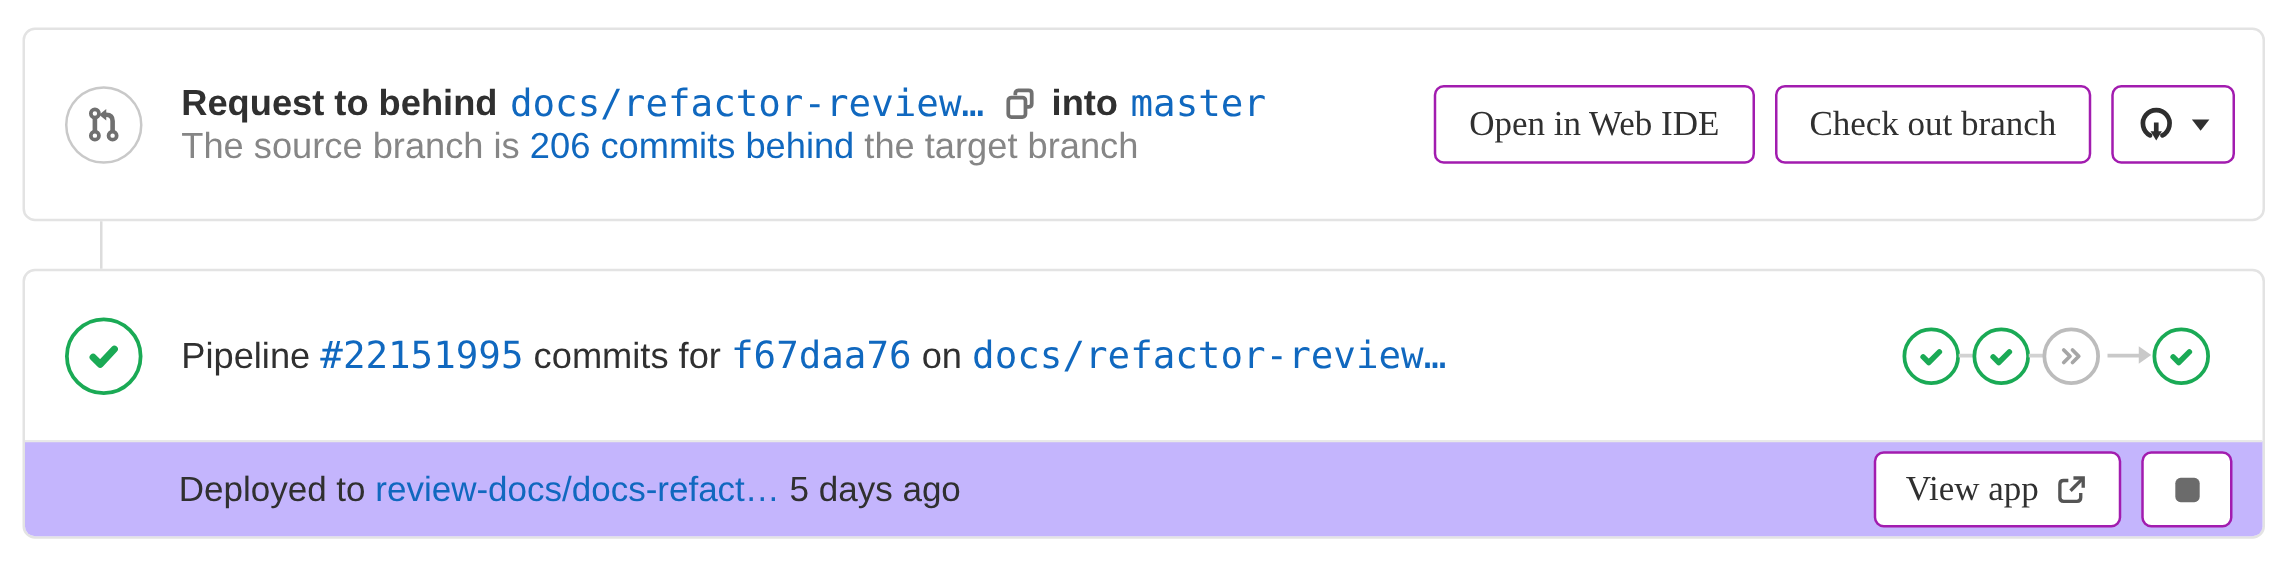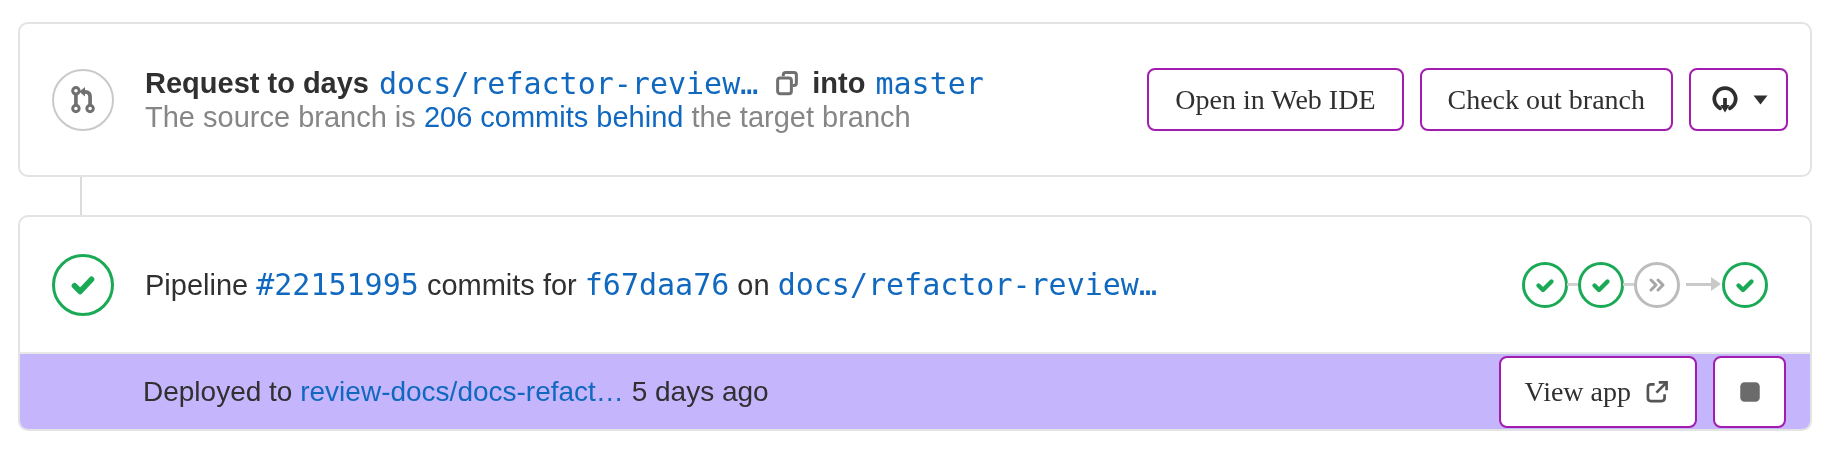--- a/index.html
+++ b/index.html
@@ -49,21 +49,21 @@
   .stage-arrow { width: 26px; height: 3px; background: #c9c9c9; position: relative; margin: 0 10px 0 6px; }
   .stage-arrow::after { content: ""; position: absolute; right: -9px; top: -6px;
     border-left: 10px solid #c9c9c9; border-top: 7.5px solid transparent; border-bottom: 7.5px solid transparent; }
 
   
   .pipe-foot { height: 77px; background: #c4b5fd; border-top: 2px solid #e8e8e8;
     border-radius: 0 0 8px 8px; display: flex; align-items: center; padding: 0 24px 0 123px;
     font-size: 28px; }
   .foot-text { white-space: nowrap; }
   .foot-actions { margin-left: auto; display: flex; align-items: center; }
-  .btn-sm { height: 72px; font-size: 28px; padding: 0 24px; }
+  .btn-sm { height: 61px; font-size: 28px; padding: 0 24px; }
   .btn-view-app svg { margin-left: 12px; }
   .btn-stop { width: 73px; padding: 0; justify-content: center; margin-left: 26px; }
 </style>
 </head>
 <body>
 
 <div class="wrap">
 
   <div class="card">
     <div class="mr-head">
@@ -73,21 +73,21 @@
           <line x1="7" y1="7.9" x2="7" y2="15.7" stroke="#707070" stroke-width="2.6"></line>
           <circle cx="7" cy="18" r="2.3" fill="none" stroke="#707070" stroke-width="2.1"></circle>
           <circle cx="17" cy="18" r="2.3" fill="none" stroke="#707070" stroke-width="2.1"></circle>
           <path d="M17 15.7 V9.8 Q17 6.2 13.4 6.2 H12.6" fill="none" stroke="#707070" stroke-width="2.6"></path>
           <path d="M13.4 2.9 L9.4 6.2 L13.4 9.5 Z" fill="#707070"></path>
         </svg>
       </div>
 
       <div class="mr-text">
         <div class="line1">
-          <span class="b">Request to days</span>
+          <span class="b">Request to behind</span>
           <span class="sp"></span>
           <a class="link mono">docs/refactor-review…</a>
           <button class="copy-btn">
             <svg width="30" height="30" viewBox="0 0 24 24">
               <path d="M9 6.5 V5.5 Q9 3.5 11 3.5 H17.5 Q19.5 3.5 19.5 5.5 V12 Q19.5 14 17.5 14 H16.5" fill="none" stroke="#707070" stroke-width="2.4"></path>
               <rect x="4.5" y="8" width="11" height="12.5" rx="2" fill="#fff" stroke="#707070" stroke-width="2.4"></rect>
             </svg>
           </button>
           <span class="b">into</span>
           <span class="sp"></span>

